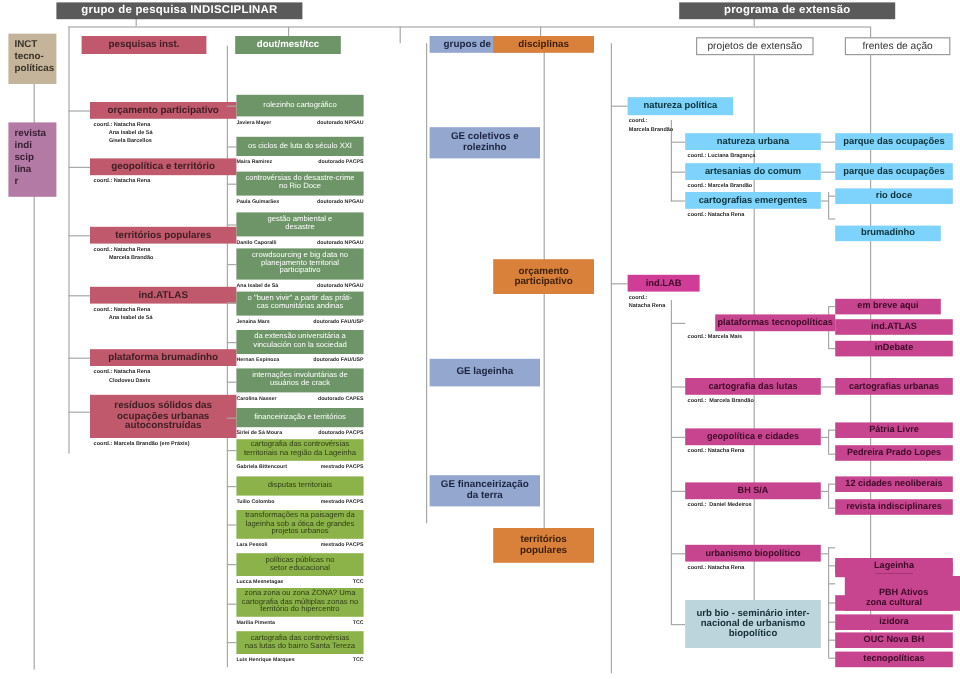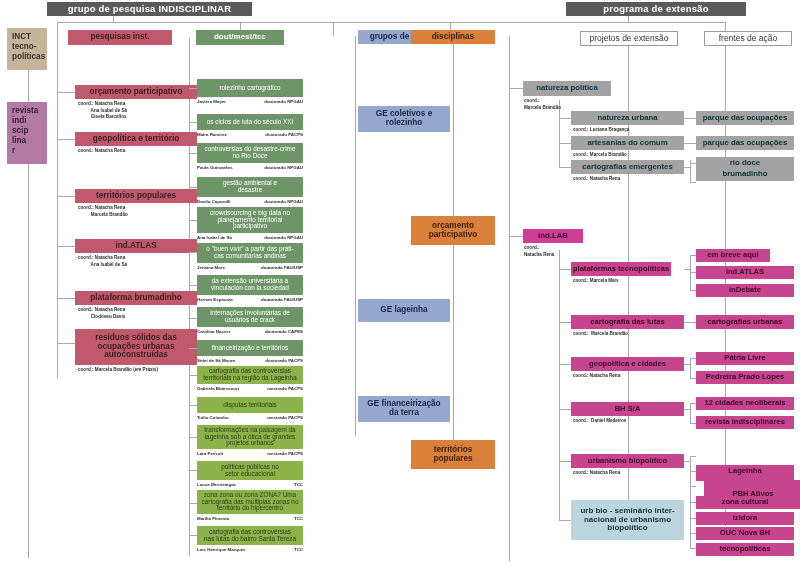--- a/index.html
+++ b/index.html
@@ -18,21 +18,21 @@
 
   
   .coltitle{background:#ffffff;border:1px solid #9a9a9a;color:#333;font-size:8.5px;}
 
   
   .c-red{background:#c0596b;color:#3d1e24;font-weight:bold;font-size:8.2px;}
   .c-green{background:#6d9567;color:#ffffff;font-size:6.4px;}
   .c-green2{background:#8cb34a;color:#2e3d14;font-size:6.4px;}
   .c-blue{background:#94a7cf;color:#1b2440;font-weight:bold;font-size:8.2px;margin-left:48px;}
   .c-orange{background:#d9803a;color:#3a1f08;font-weight:bold;font-size:8.2px;}
-  .c-teal{background:#a3a3a3;color:#0d3238;font-weight:bold;font-size:7.8px;text-align:center;}
+  .c-teal{background:#7dd3fc;color:#0d3238;font-weight:bold;font-size:7.8px;text-align:center;}
   .c-pink{background:#cf3d96;color:#3d0a29;font-weight:bold;font-size:7.8px;}
   .c-pink2{background:#c7458f;color:#3d0a29;font-weight:bold;font-size:7.6px;}
   .c-tan{background:#c4b49a;color:#3a3228;font-weight:bold;font-size:8.2px;}
   .c-mauve{background:#b27aa5;color:#3a2035;font-weight:bold;font-size:8.2px;}
   .c-lightblue{background:#bcd4db;color:#15303a;font-weight:bold;font-size:8px;}
 
   .sidetall{justify-content:flex-start;align-items:flex-start;text-align:left;
             padding:4px 5px;line-height:1.22;}
 
   
@@ -319,29 +319,29 @@
   <div class="note" style="left:573px;top:127px;">coord.: Luciana Bragança</div>
   <div class="box c-teal" style="left:696px;top:111px;width:98px;height:14px;">parque das ocupações</div>
 
   <div class="box c-teal" style="left:571px;top:136px;width:113px;height:14px;">artesanias do comum</div>
   <div class="note" style="left:573px;top:152px;">coord.: Marcela Brandão</div>
   <div class="box c-teal" style="left:696px;top:136px;width:98px;height:14px;">parque das ocupações</div>
 
   <div class="box c-teal" style="left:571px;top:160px;width:113px;height:14px;">cartografias emergentes</div>
   <div class="note" style="left:573px;top:176px;">coord.: Natacha Rena</div>
   <div class="box c-teal" style="left:696px;top:157px;width:98px;height:13px;">rio doce</div>
-  <div class="box c-teal" style="left:696px;top:168px;width:98px;height:13px;">brumadinho</div>
+  <div class="box c-teal" style="left:696px;top:188px;width:88px;height:13px;">brumadinho</div>
 
   <div class="box c-pink" style="left:523px;top:229px;width:60px;height:14px;">ind.LAB</div>
   <div class="note" style="left:524px;top:245px;">coord.:
 Natacha Rena</div>
 
-  <div class="box c-pink2" style="left:571px;top:262px;width:100px;height:14px;">plataformas tecnopolíticas</div>
+  <div class="box c-pink2" style="left:596px;top:262px;width:100px;height:14px;">plataformas tecnopolíticas</div>
   <div class="note" style="left:573px;top:278px;">coord.: Marcela Mais</div>
-  <div class="box c-pink2" style="left:696px;top:249px;width:74px;height:13px;">em breve aqui</div>
+  <div class="box c-pink2" style="left:696px;top:249px;width:88px;height:13px;">em breve aqui</div>
   <div class="box c-pink2" style="left:696px;top:266px;width:98px;height:13px;">ind.ATLAS</div>
   <div class="box c-pink2" style="left:696px;top:284px;width:98px;height:13px;">inDebate</div>
 
   <div class="box c-pink2" style="left:571px;top:315px;width:113px;height:14px;">cartografia das lutas</div>
   <div class="note" style="left:573px;top:331px;">coord.:  Marcela Brandão</div>
   <div class="box c-pink2" style="left:696px;top:315px;width:98px;height:14px;">cartografias urbanas</div>
 
   <div class="box c-pink2" style="left:571px;top:357px;width:113px;height:14px;">geopolítica e cidades</div>
   <div class="note" style="left:573px;top:373px;">coord.: Natacha Rena</div>
   <div class="box c-pink2" style="left:696px;top:352px;width:98px;height:13px;">Pátria Livre</div>

